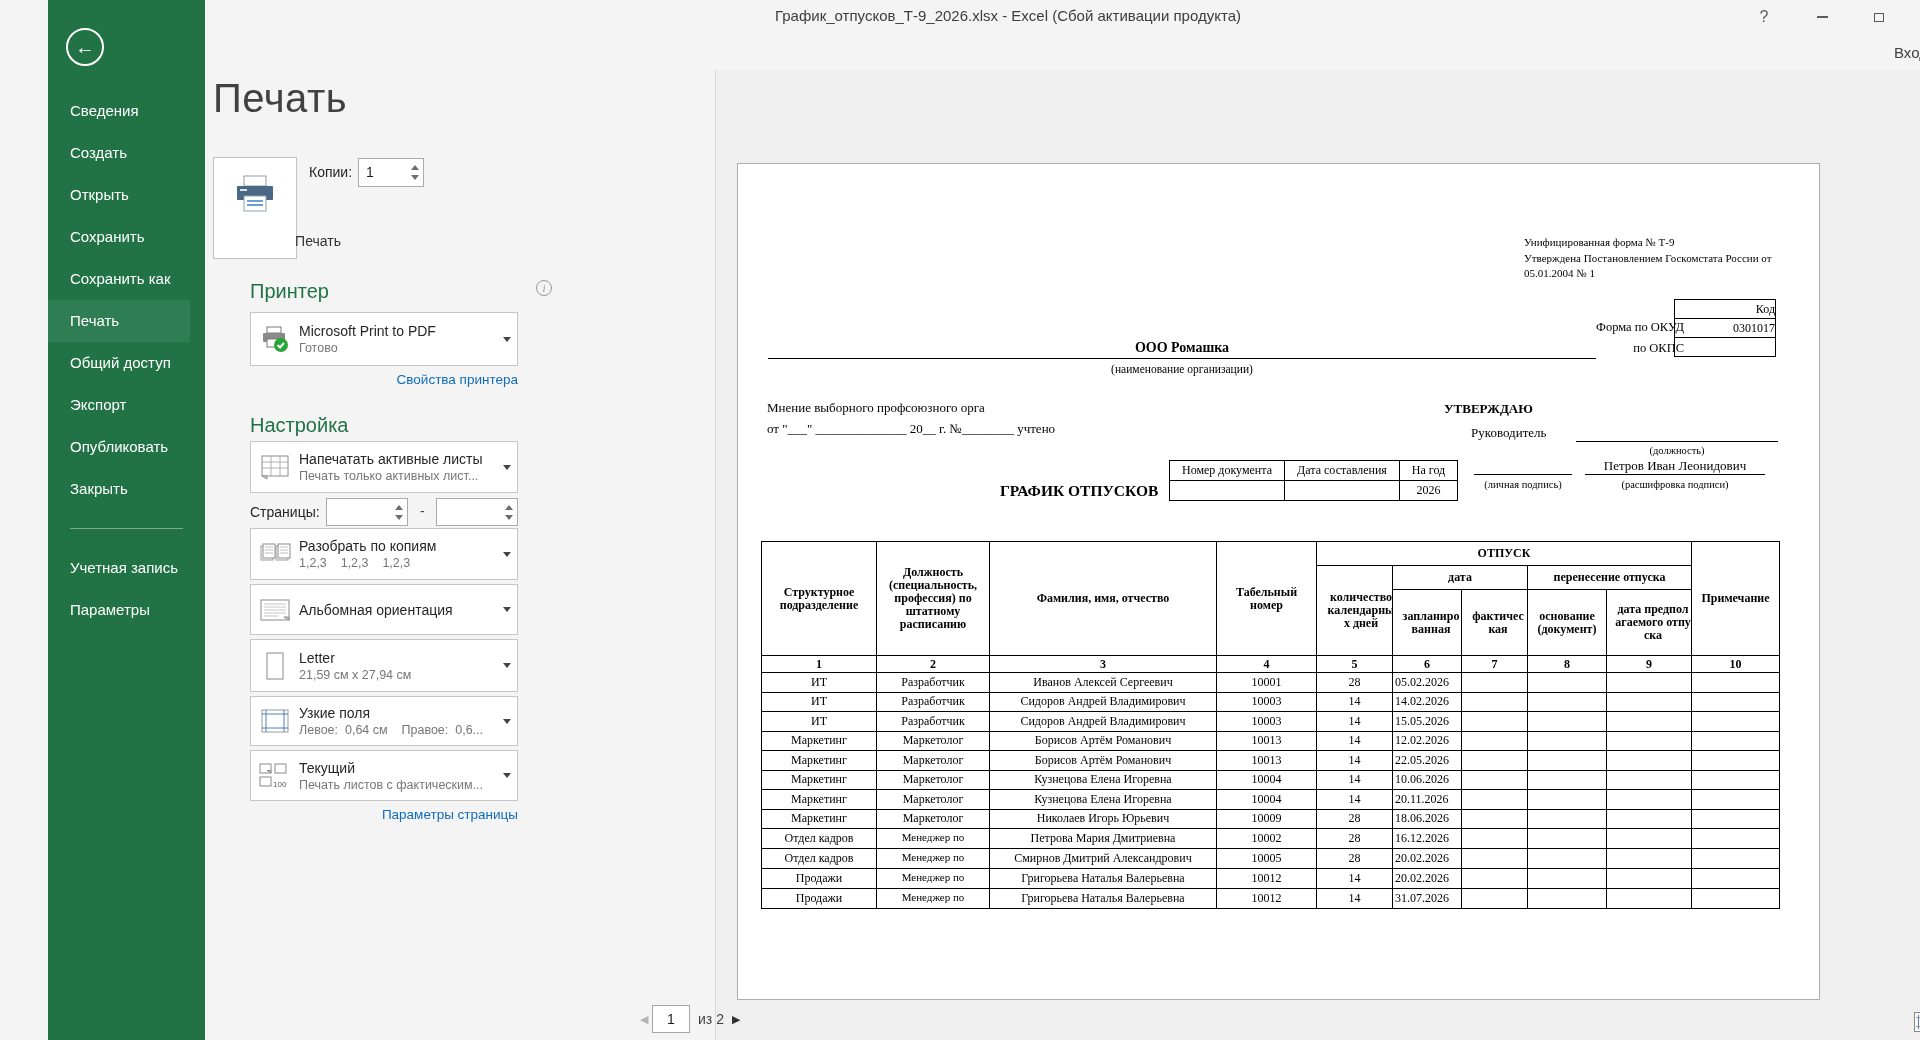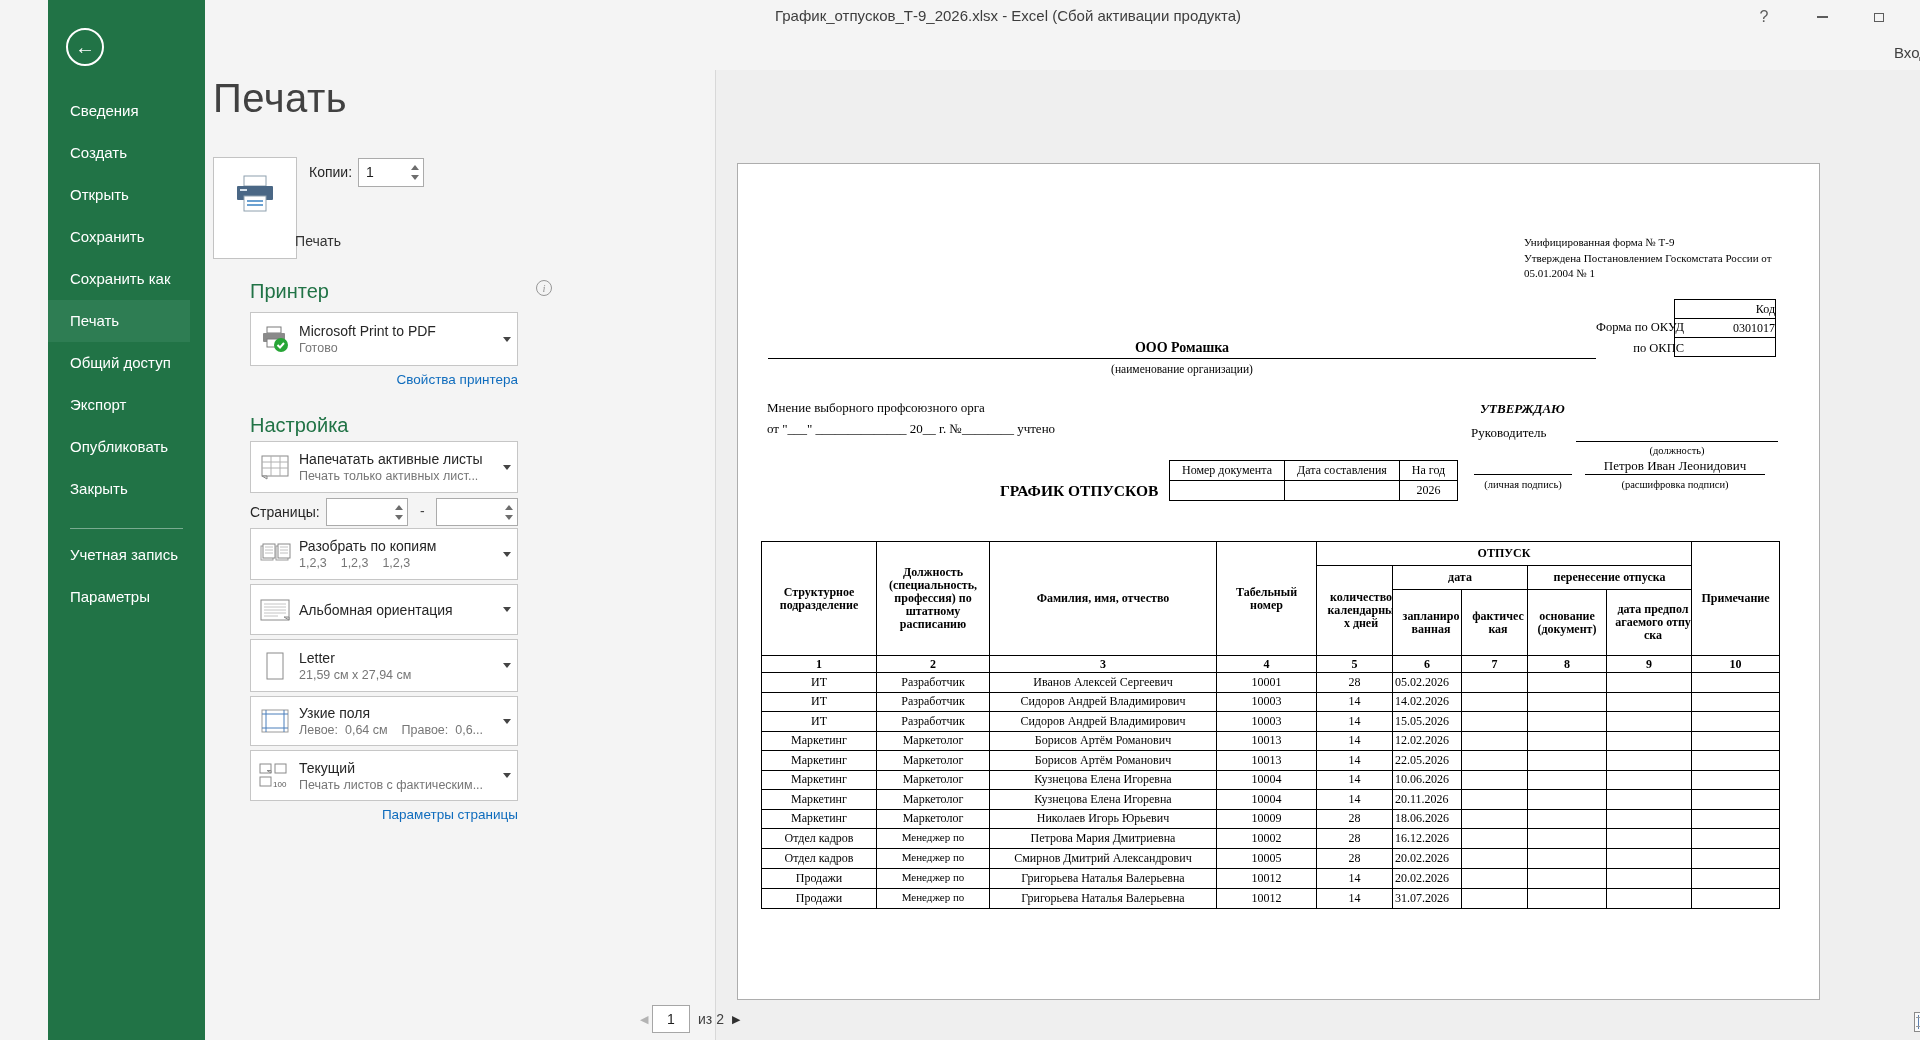--- a/index.html
+++ b/index.html
@@ -14,21 +14,21 @@
   .winbtn { position:absolute; top:4px; width:26px; height:26px; display:flex; align-items:center; justify-content:center; color:#5c5c5c; font-size:16px; cursor:default; }
   .minbar { display:inline-block; width:11px; height:2px; background:#5c5c5c; }
   .restore-sq { position:relative; width:10px; height:9px; border:1px solid #5c5c5c; background:#f4f4f4; }
   .restore-sq:before { content:""; position:absolute; left:2px; top:-4px; width:10px; height:9px; border:1px solid #5c5c5c; border-left-width:1px; z-index:-1; }
   .signin { position:absolute; top:44px; left:1846px; font-size:15px; color:#3f3f3f; cursor:pointer; }
 
   
   .sidebar { position:absolute; left:0; top:0; width:157px; height:1040px; background:#217346; z-index:5; }
   .backbtn { position:absolute; left:18px; top:28px; width:38px; height:38px; border:2px solid #fff; border-radius:50%; color:#fff; display:flex; align-items:center; justify-content:center; font-size:20px; cursor:pointer; }
   .nav { position:absolute; left:0; top:90px; width:142px; }
-  .nav2 { position:absolute; left:0; top:534px; width:157px; }
+  .nav2 { position:absolute; left:0; top:547px; width:157px; }
   .navitem { height:42px; line-height:42px; padding-left:22px; color:#fff; font-size:15px; cursor:pointer; white-space:nowrap; }
   .navitem.sel { background:#2e7d53; }
   .sidebar .div { position:absolute; left:22px; top:528px; width:113px; height:1px; background:rgba(255,255,255,.4); }
 
   
   .h1 { position:absolute; left:165px; top:76px; font-size:40px; font-weight:200; color:#414141; letter-spacing:.5px; }
   .printbtn { position:absolute; left:165px; top:157px; width:84px; height:102px; background:#fff; border:1px solid #c3c3c3; cursor:pointer; text-align:center; }
   .printbtn .lbl { position:absolute; bottom:9px; width:100%; font-size:14px; color:#333; }
   .copies-lbl { position:absolute; left:261px; top:164px; font-size:14px; color:#262626; }
   .spin { position:absolute; background:#fff; border:1px solid #ababab; display:flex; }
@@ -349,21 +349,21 @@
       </table>
     <div class="rlabel" style="top:156px;">Форма по ОКУД</div>
     <div class="rlabel" style="top:177px;">по ОКПС</div>
 
     <div class="orgline">ООО Ромашка</div>
     <div class="orgcap">(наименование организации)</div>
 
     <div class="abs u13" style="left:29px;top:236px;">Мнение выборного профсоюзного орга</div>
     <div class="abs u13" style="left:29px;top:257px;">от "___" ______________ 20__ г.  №________ учтено</div>
 
-    <div class="abs u13" style="left:742px;top:237px;font-weight:bold;font-style:italic;">УТВЕРЖДАЮ</div>
+    <div class="abs u13" style="left:706px;top:237px;font-weight:bold;">УТВЕРЖДАЮ</div>
     <div class="abs u13" style="left:733px;top:261px;">Руководитель</div>
     <div class="abs uline" style="left:838px;top:261px;width:202px;height:17px;"></div>
     <div class="abs cap" style="left:838px;top:281px;width:202px;text-align:center;">(должность)</div>
     <div class="abs uline" style="left:736px;top:294px;width:98px;height:17px;"></div>
     <div class="abs uline u13" style="left:847px;top:294px;width:180px;height:17px;text-align:center;">Петров Иван Леонидович</div>
     <div class="abs cap" style="left:736px;top:315px;width:98px;text-align:center;">(личная подпись)</div>
     <div class="abs cap" style="left:847px;top:315px;width:180px;text-align:center;">(расшифровка подписи)</div>
 
     <table class="doctable">
       <colgroup>

